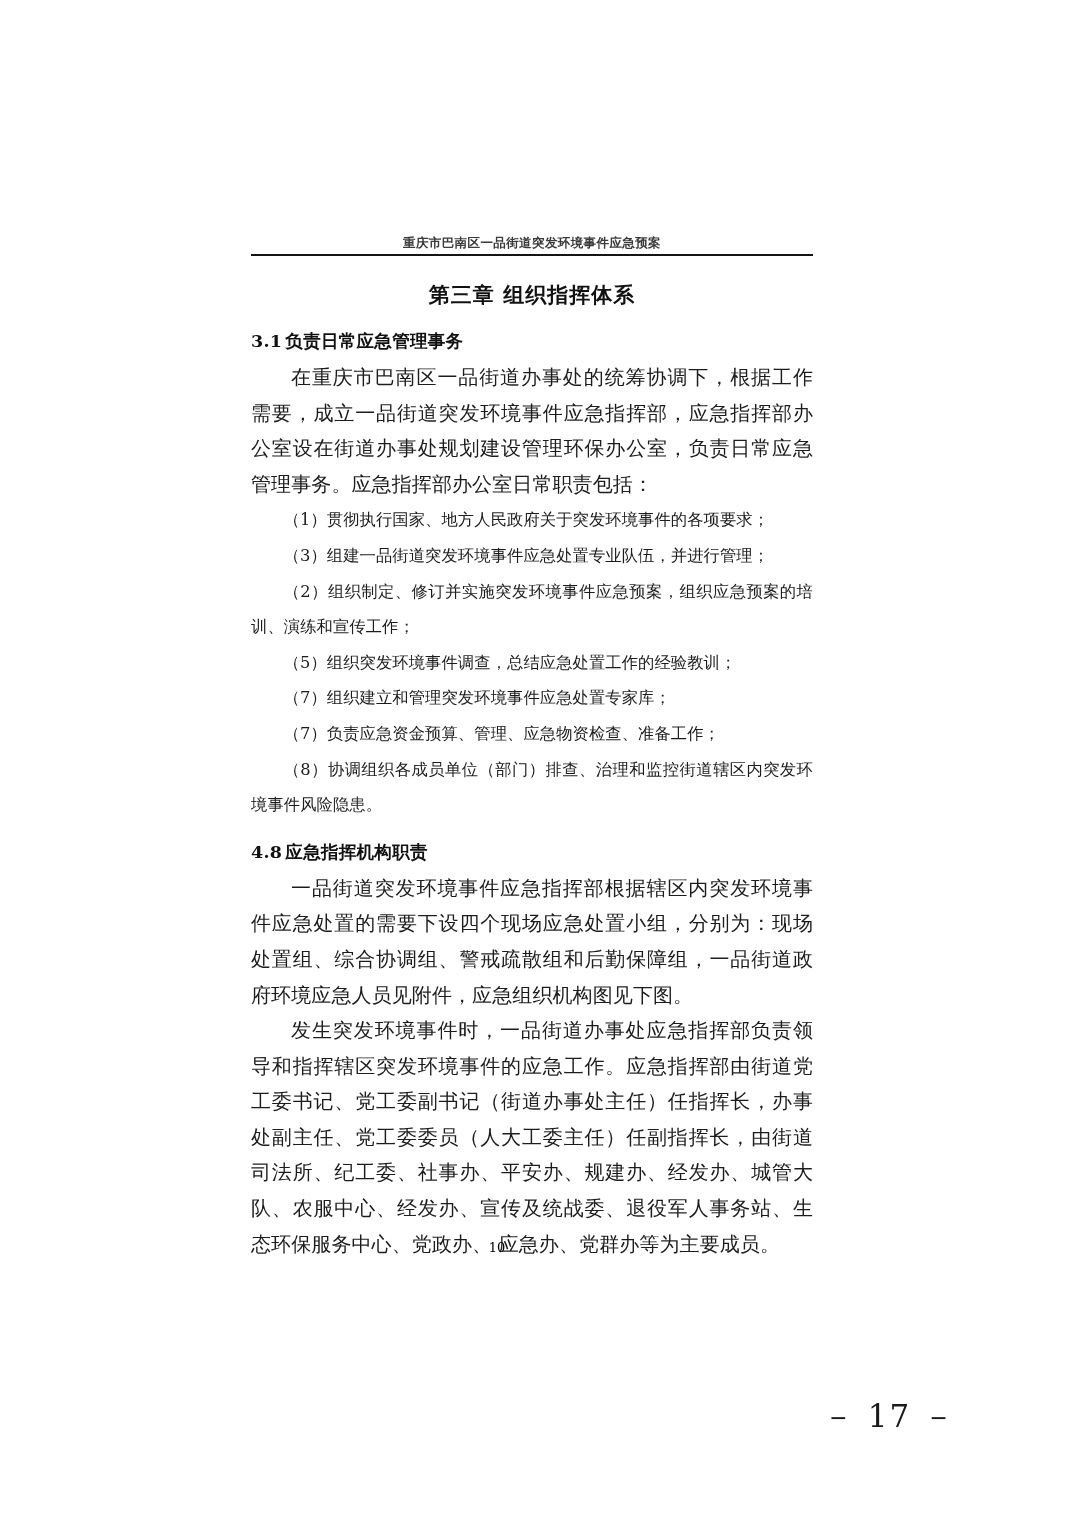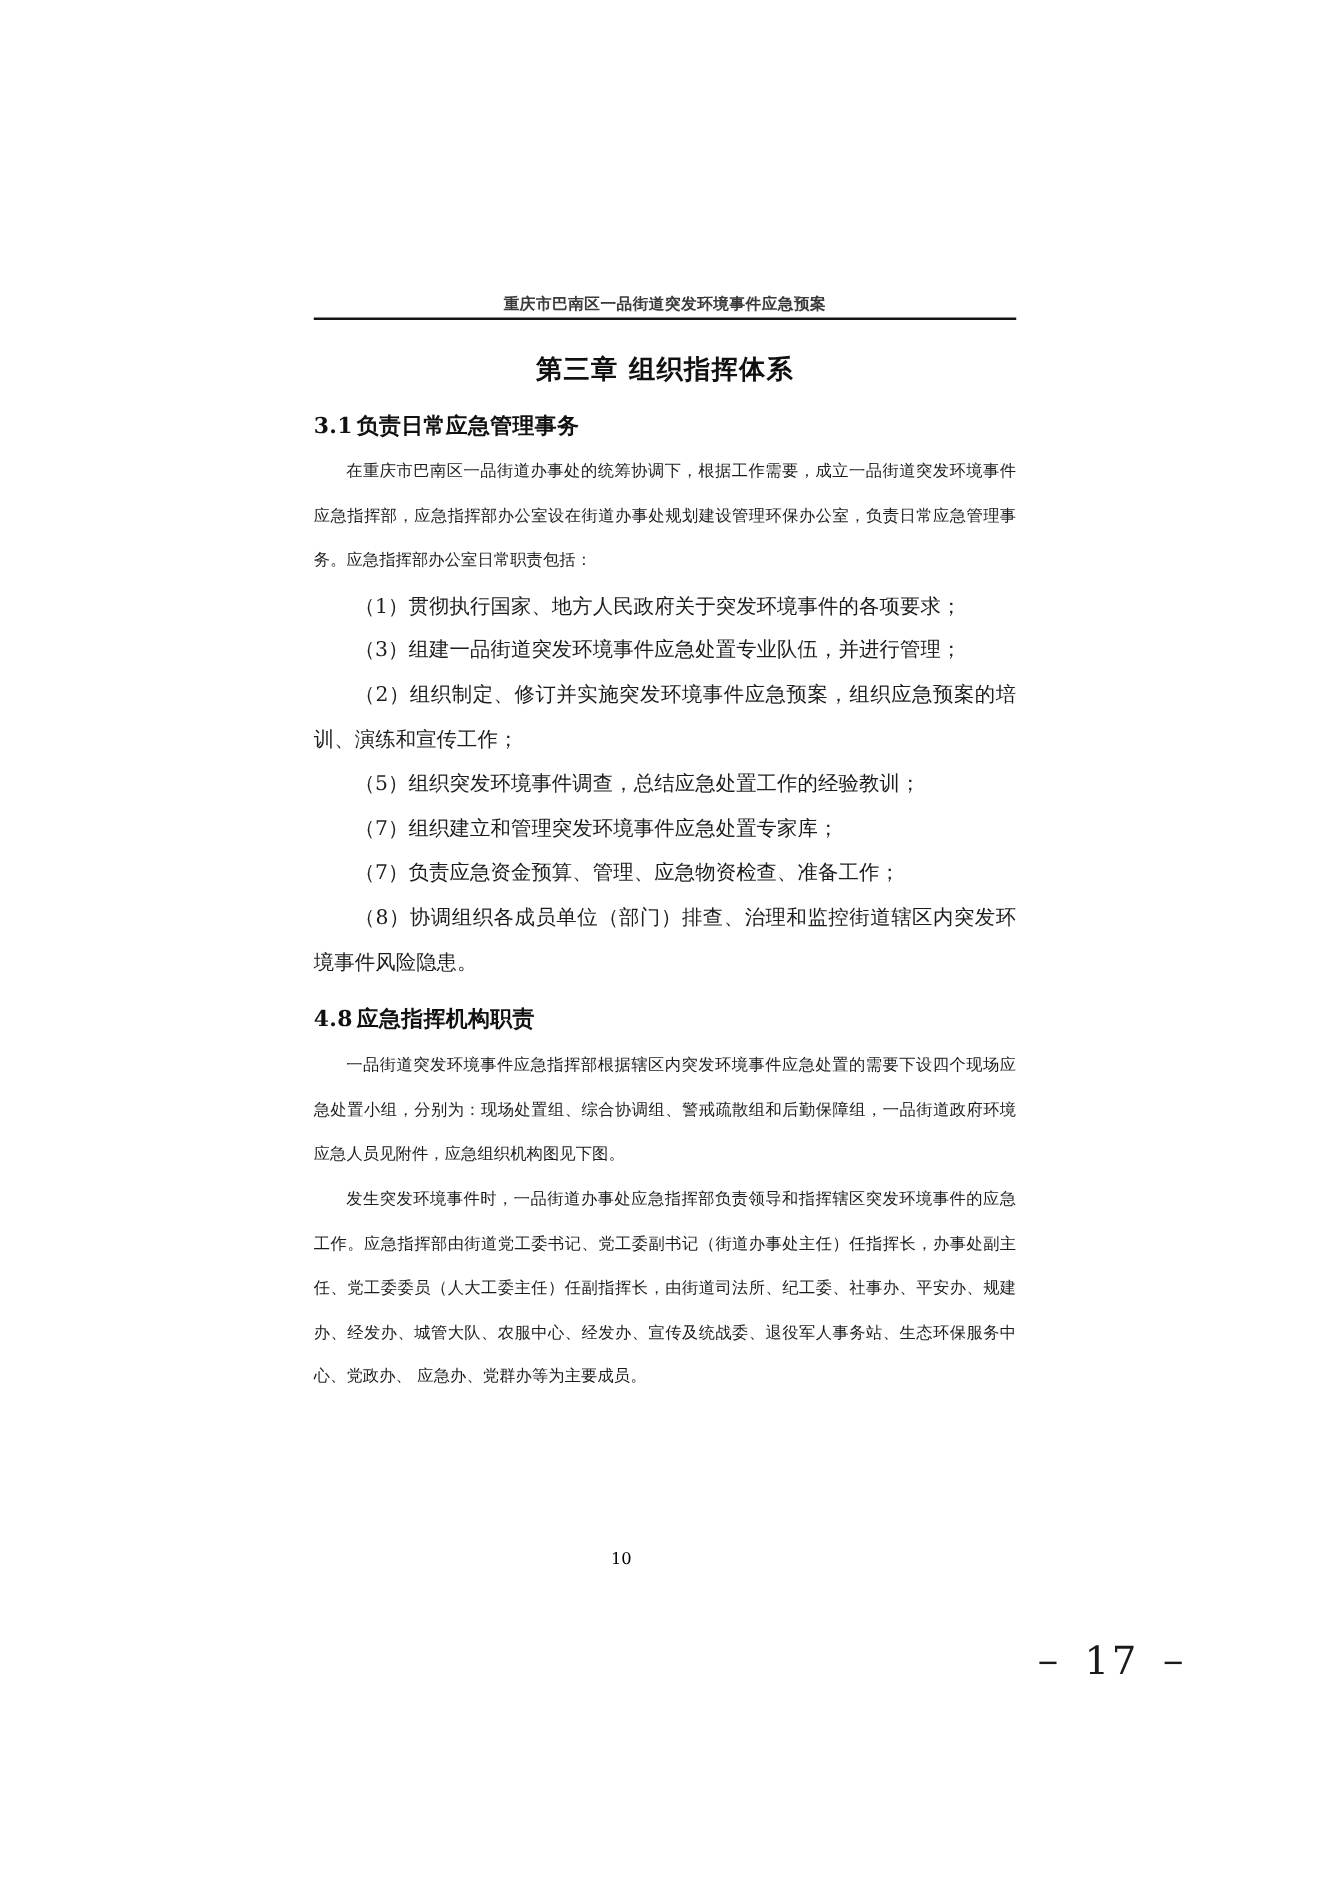--- a/index.html
+++ b/index.html
@@ -68,21 +68,21 @@
     font-family: "DejaVu Sans", "Liberation Sans", sans-serif;
     color: #111111;
   }
   .section-heading .num {
     font-family: "DejaVu Serif", "Liberation Serif", serif;
     font-weight: 700;
     margin-right: 3px;
   }
 
   .para {
-    font-size: 13px;
+    font-size: 20px;
     line-height: 35.6px;
     text-align: justify;
     text-justify: inter-ideograph;
     margin: 0;
     letter-spacing: 0.1px;
     color: #1c1c1c;
   }
   .para.indent {
     text-indent: 2em;
   }
@@ -103,21 +103,21 @@
     left: 0;
     top: 1240px;
     width: 994px;
     text-align: center;
     font-size: 13px;
     color: #000000;
   }
   .outer-page-number {
     position: absolute;
     right: 118px;
-    top: 1308px;
+    top: 1396px;
     font-size: 31px;
     letter-spacing: 2px;
     color: #1a1a1a;
     font-family: "DejaVu Serif", "Liberation Serif", serif;
   }
 </style>
 </head>
 <body>
 
 <div class="page">

